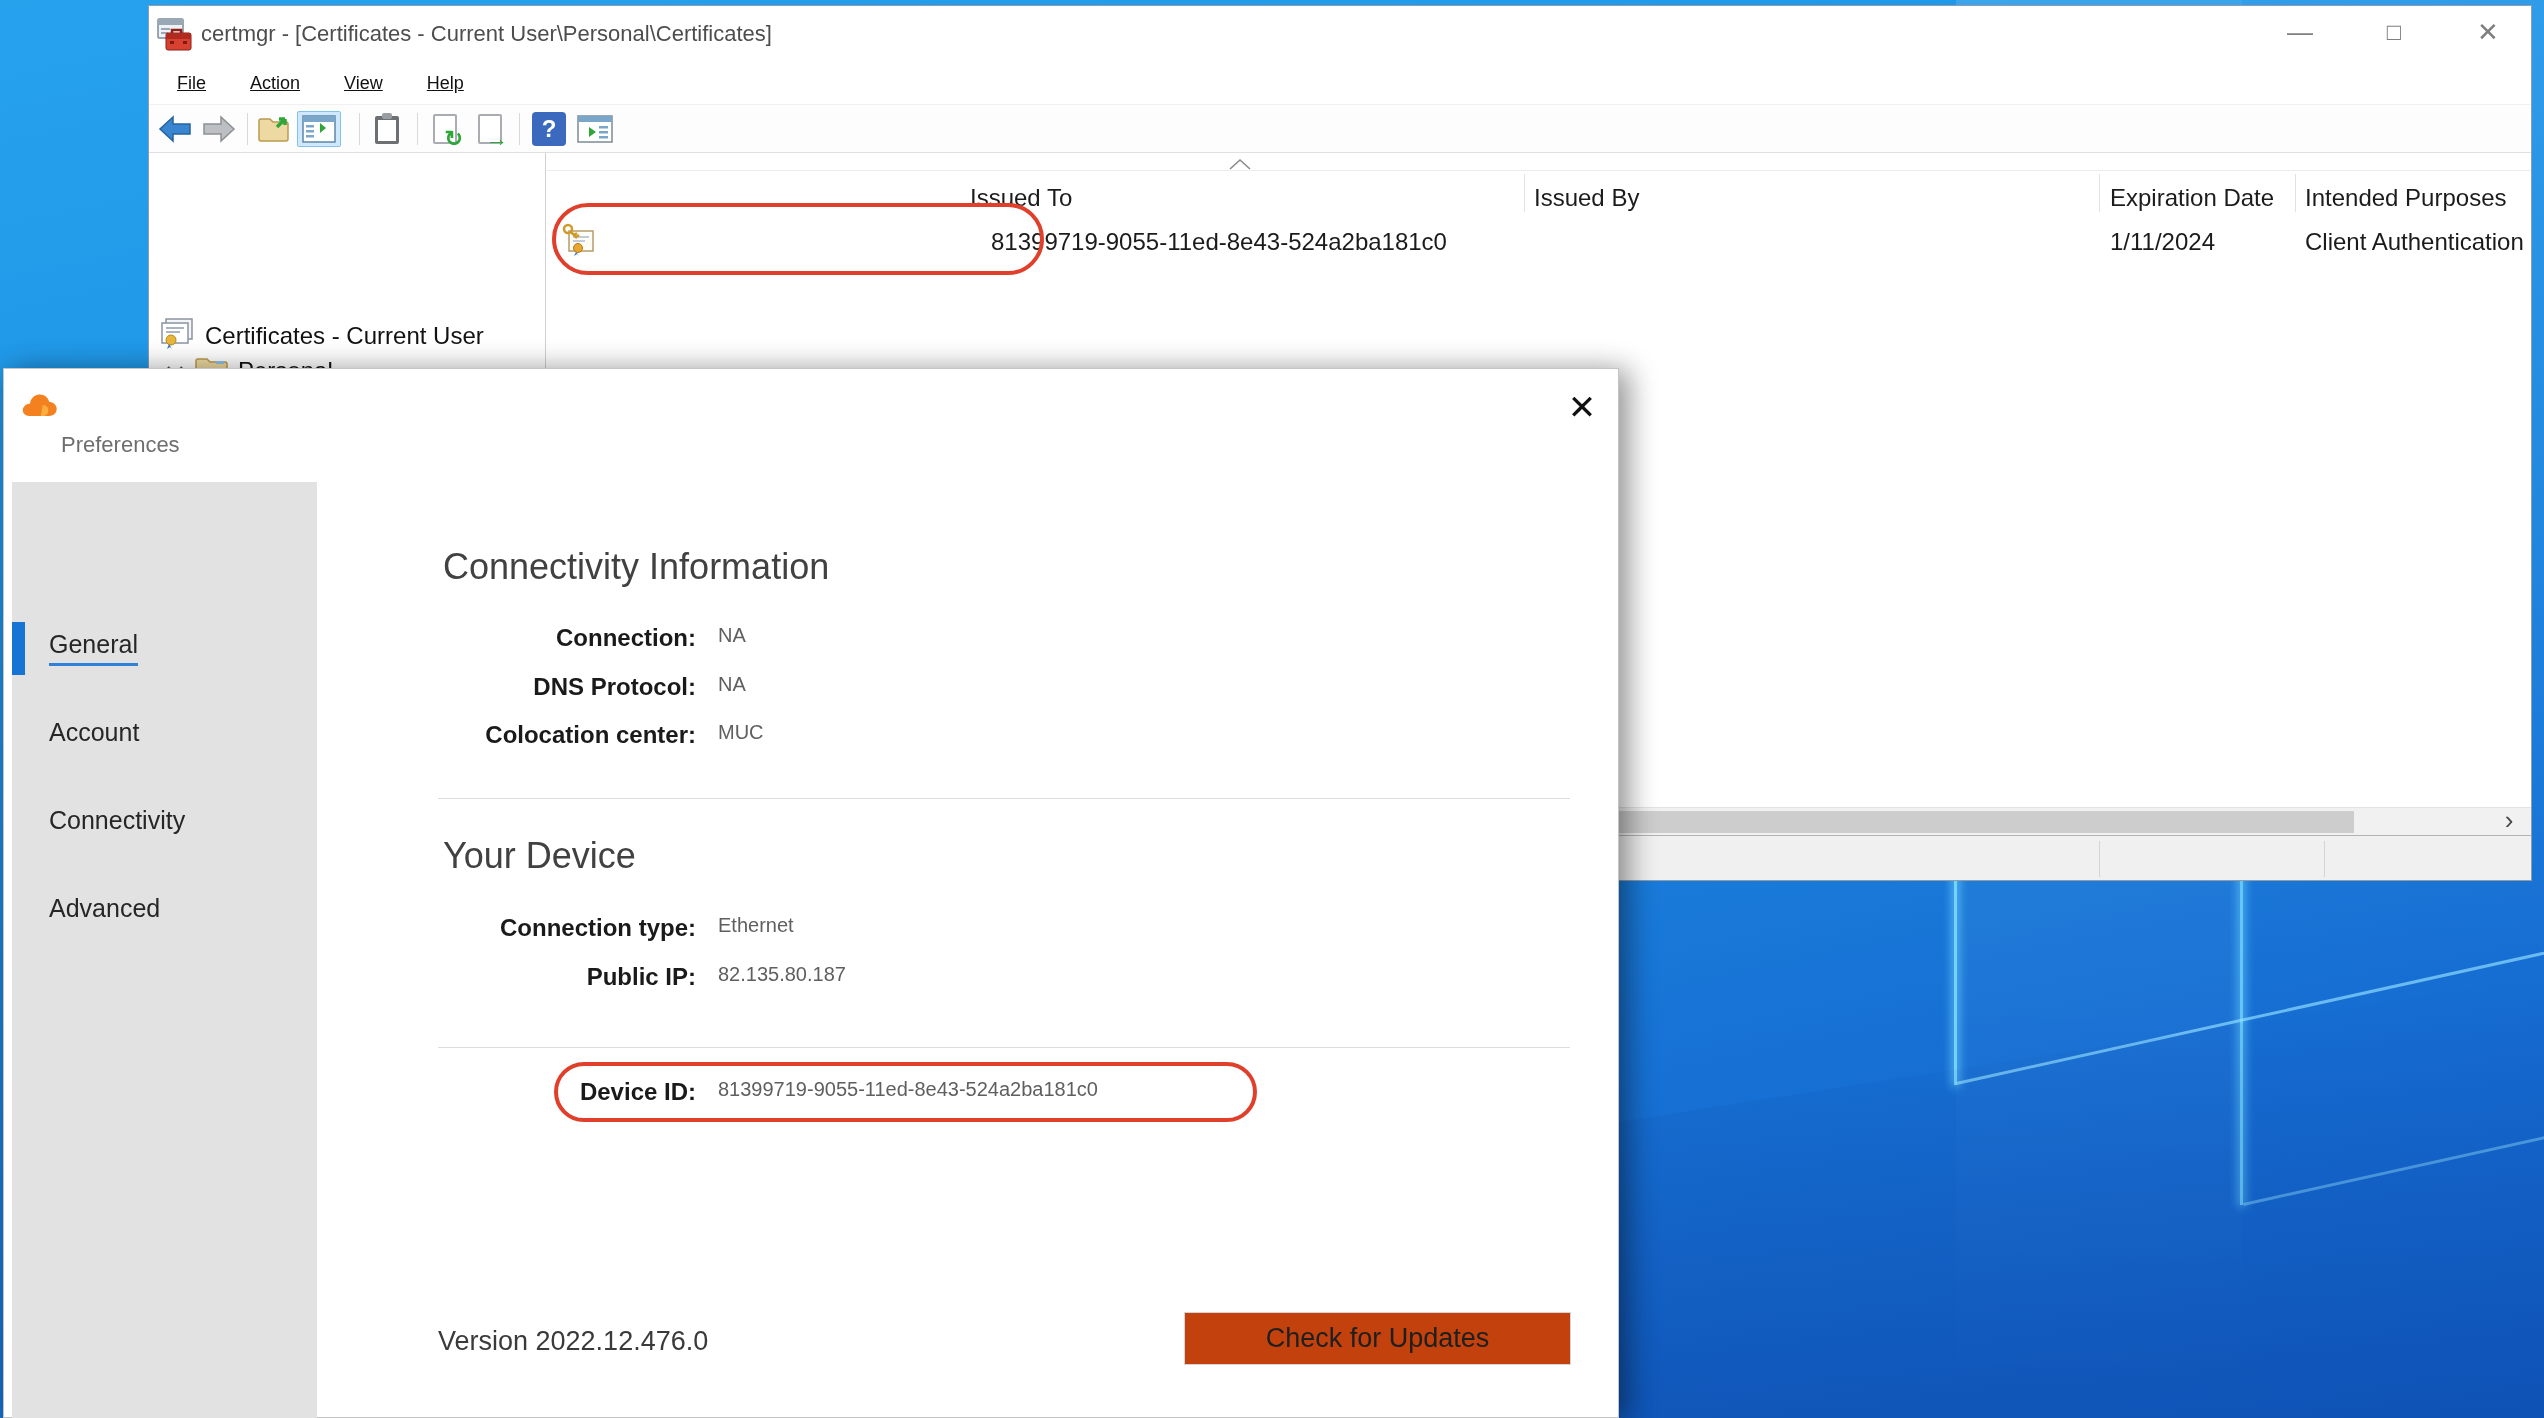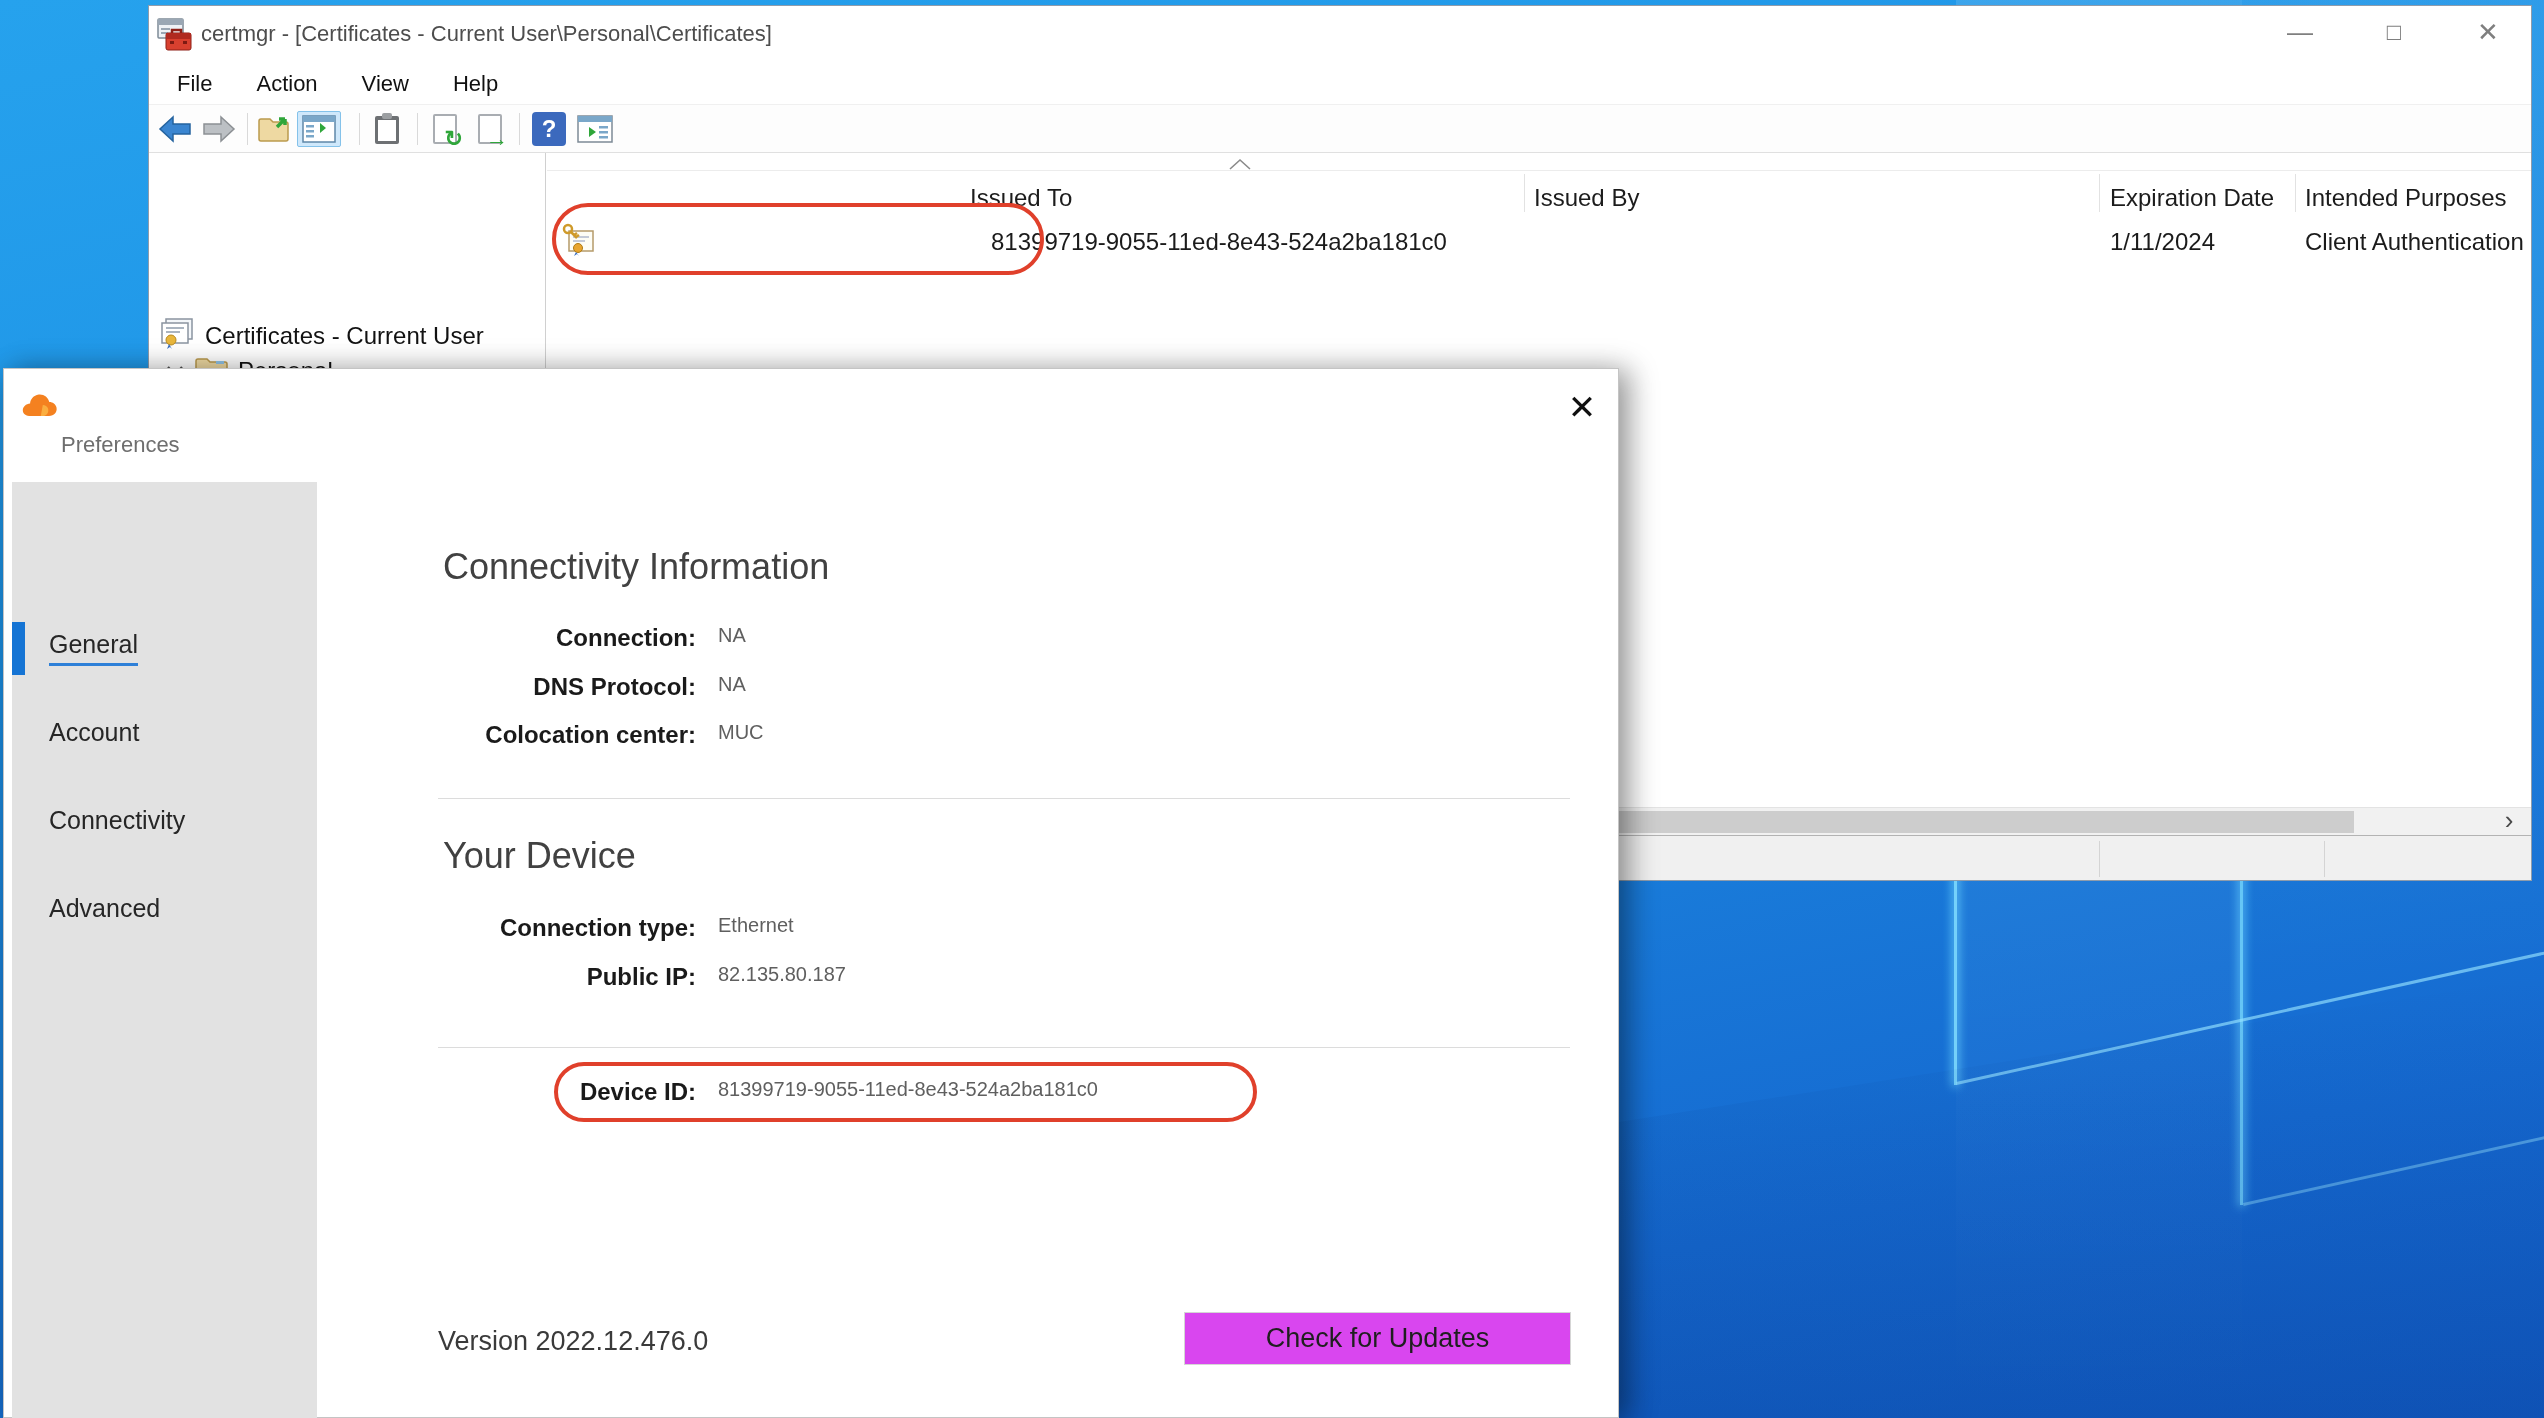--- a/index.html
+++ b/index.html
@@ -32,21 +32,21 @@
     border:1px solid #8f9cab;overflow:hidden;}
   .titlebar{position:absolute;left:0;top:0;width:100%;height:57px;background:#fff;}
   .app-icon{position:absolute;left:8px;top:11px;width:36px;height:36px;}
   .title-text{position:absolute;left:52px;top:15px;font-size:22px;color:#4d4d4d;white-space:nowrap;}
   .winctl{position:absolute;top:4px;width:66px;height:44px;text-align:center;line-height:44px;
     font-size:26px;color:#7f7f7f;cursor:default;}
   .wc-min{left:2118px;} .wc-max{left:2212px;font-size:24px;} .wc-close{left:2306px;}
 
   .menubar{position:absolute;left:0;top:57px;width:100%;height:42px;background:#fff;display:flex;
     align-items:center;padding-left:6px;border-bottom:1px solid #f0f0f0;}
-  .menu-item{padding:0 22px;font-size:22px;color:#111;}
+  .menu-item{padding:0 22px;font-size:18px;color:#111;text-decoration:underline;}
 
   .toolbar{position:absolute;left:0;top:99px;width:100%;height:48px;background:#fdfdfd;
     border-bottom:1px solid #e0e0e0;}
   .tbi{position:absolute;top:6px;width:36px;height:36px;display:flex;align-items:center;justify-content:center;}
   .tbsep{position:absolute;top:8px;width:1px;height:32px;background:#d9d9d9;}
   .tb-btn-active{background:#cfe8fb;border:1px solid #84c2ea;border-radius:2px;}
   .glyph-doc{position:relative;width:24px;height:30px;background:#fff;border:2px solid #a9adb2;border-radius:2px;}
   .glyph-doc span{position:absolute;right:-8px;bottom:-8px;font-size:22px;font-weight:bold;color:#2fa63a;line-height:1;}
   .help-btn{width:34px;height:34px;background:#3b69bd;border-radius:4px;color:#fff;font-weight:bold;
     font-size:24px;text-align:center;line-height:34px;}
@@ -88,21 +88,21 @@
   .accent{position:absolute;left:0;top:140px;width:13px;height:53px;background:#1574d4;}
   .side-item{position:absolute;left:37px;font-size:25px;color:#262626;white-space:nowrap;}
   .side-item.active span{border-bottom:3px solid #2e80d8;padding-bottom:5px;}
   .ph{position:absolute;left:439px;font-size:36px;font-weight:400;color:#414141;white-space:nowrap;}
   .prow{position:absolute;height:34px;}
   .plabel{position:absolute;left:434px;width:258px;text-align:right;font-size:24px;font-weight:bold;
     color:#1a1a1a;white-space:nowrap;}
   .pvalue{position:absolute;left:714px;font-size:20px;color:#5f5f5f;white-space:nowrap;}
   .pdivider{position:absolute;left:434px;width:1132px;height:1px;background:#dcdcdc;}
   .pversion{position:absolute;left:434px;top:957px;font-size:27px;color:#3a3a3a;}
-  .pbutton{position:absolute;left:1180px;top:943px;width:387px;height:53px;background:#d946ef;
+  .pbutton{position:absolute;left:1180px;top:943px;width:387px;height:53px;background:#c2410c;
     border:1px solid #d5d5d5;font-size:27px;color:#1f1f1f;text-align:center;line-height:51px;}
 </style>
 </head>
 <body>
 
 <div class="stage">
 
   <div class="desktop">
     <div class="wp wp-beam-a"></div>
     <div class="wp wp-beam-b"></div>

